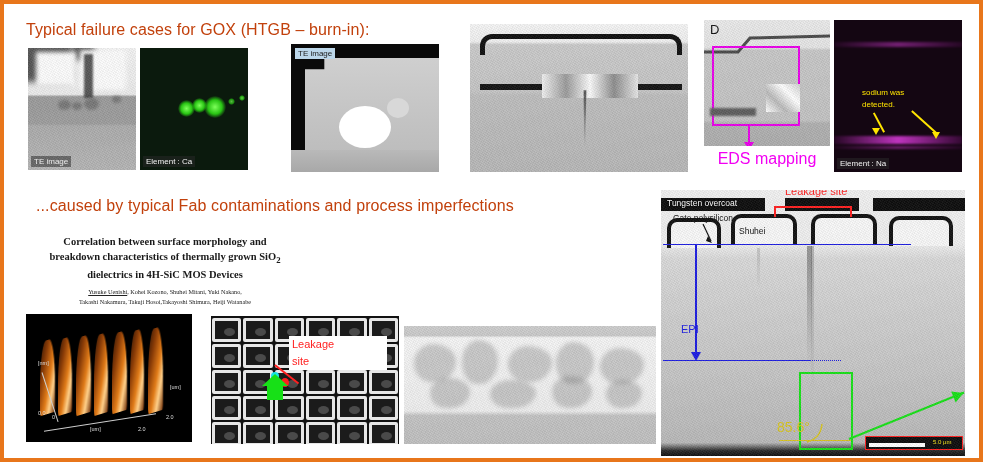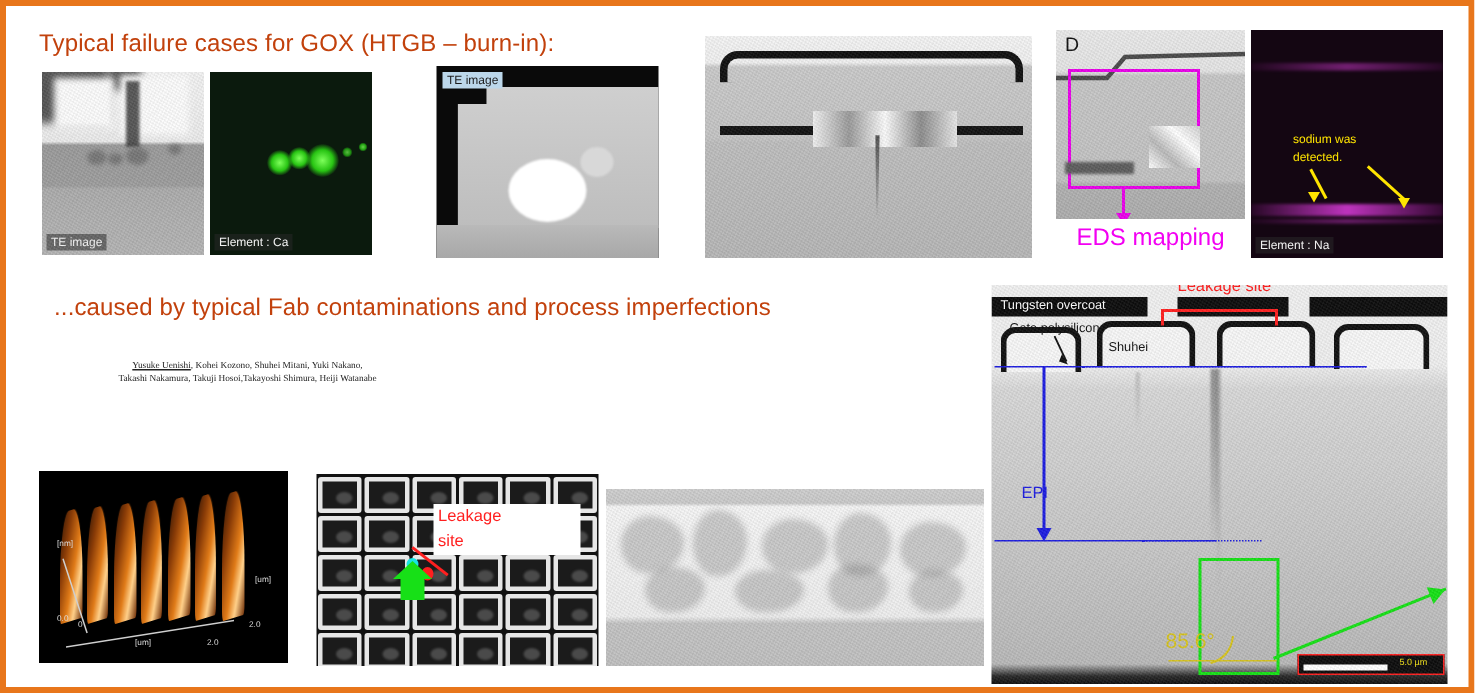--- a/index.html
+++ b/index.html
@@ -231,20 +231,25 @@
     <div class="na-head" style="left:38px;top:108px;"></div>
     <div class="na-arrow" style="left:78px;top:90px;width:34px;transform:rotate(42deg);"></div>
     <div class="na-head" style="left:98px;top:112px;"></div>
     <div class="cap" style="left:3px;bottom:3px;">Element : Na</div>
   </div>
 
   <div class="lbl h-main" style="left:32px;top:194px;">...caused by typical Fab contaminations and process imperfections</div>
 
 
   <div style="position:absolute;left:22px;top:230px;width:278px;">
+    <div class="paper-title">
+      <span>Correlation between surface morphology and</span><br>
+      <span>breakdown  characteristics of thermally grown SiO</span><sub>2</sub><br>
+      <span>dielectrics in 4H-SiC MOS Devices</span>
+    </div>
     <div class="paper-authors" style="margin-top:5px;">
       <u>Yusuke Uenishi</u><span>, Kohei Kozono, Shuhei Mitani, Yuki Nakano,</span><br>
       <span>Takashi Nakamura, Takuji Hosoi,Takayoshi Shimura, Heiji Watanabe</span>
     </div>
   </div>
 
   <div class="panel" id="afm">
     <div class="ridge" style="left:14px;top:26px;width:15px;height:74px;"></div>
     <div class="ridge" style="left:32px;top:24px;width:14px;height:76px;"></div>
     <div class="ridge" style="left:50px;top:22px;width:15px;height:78px;"></div>

